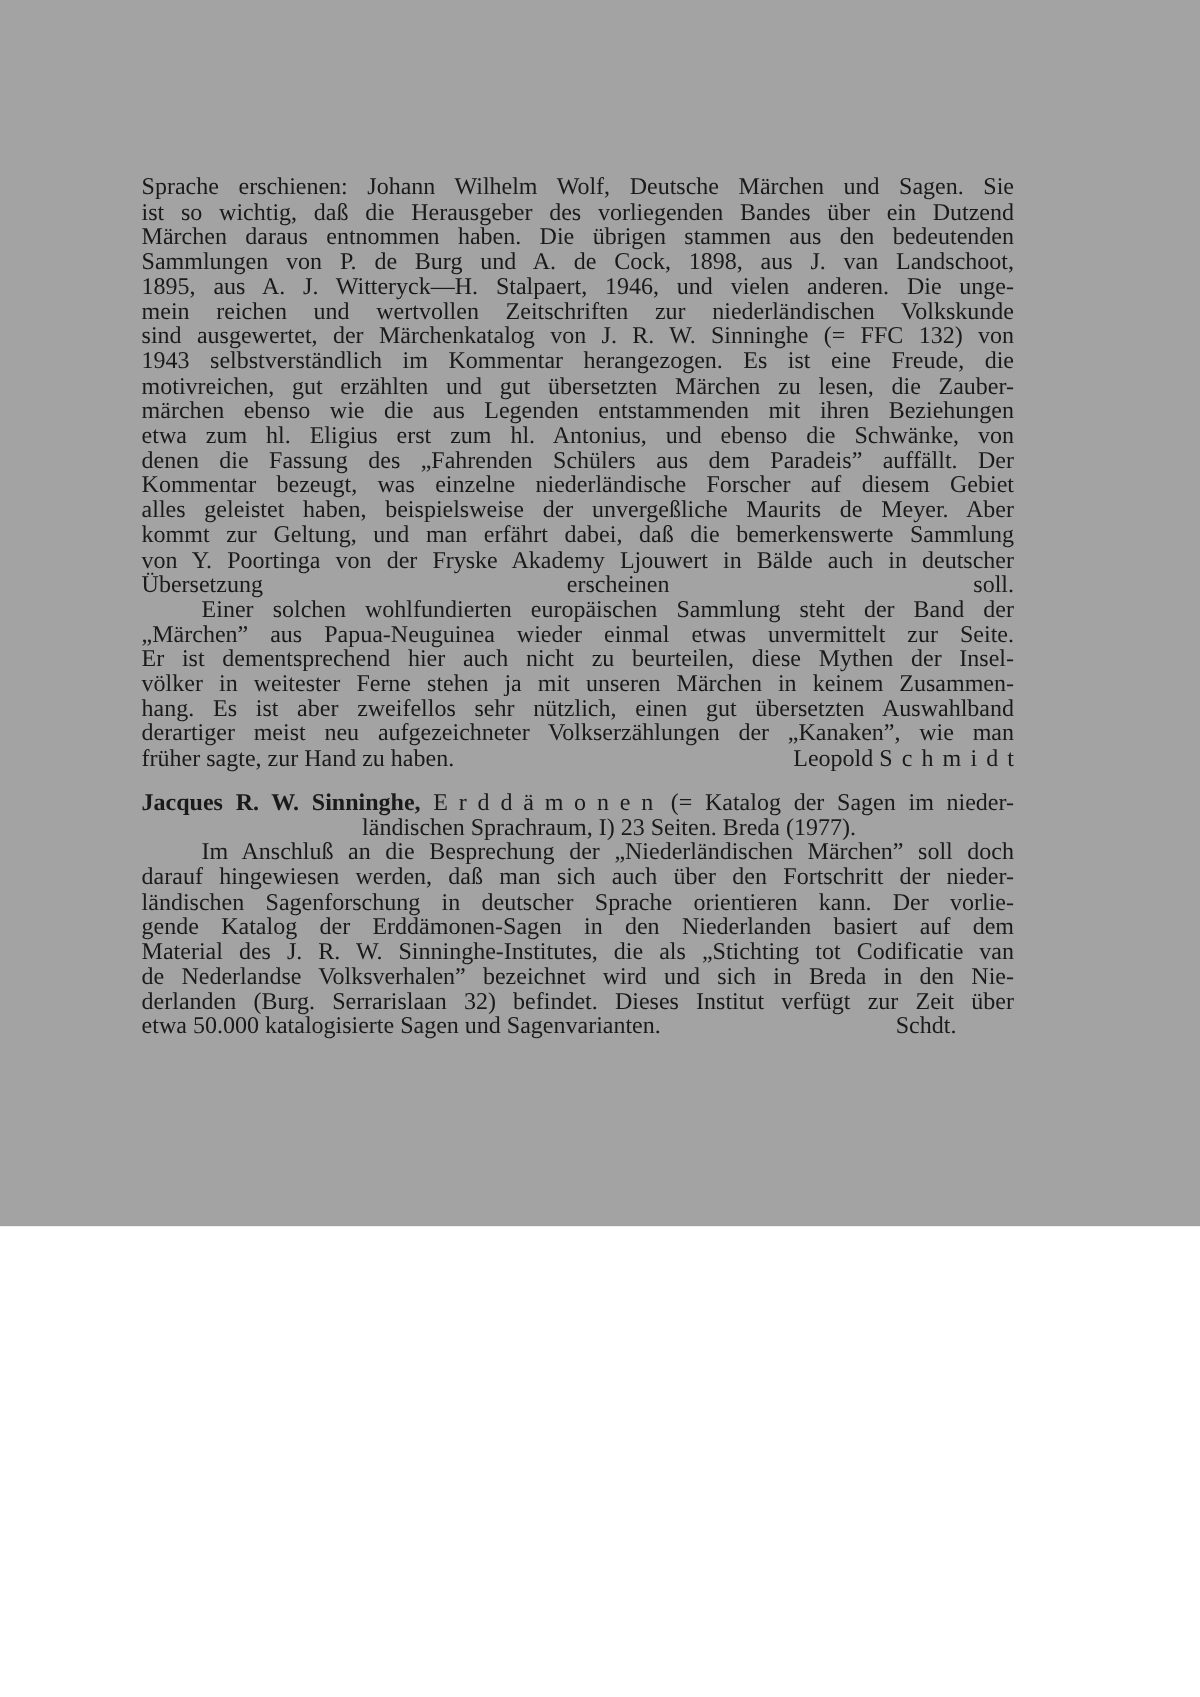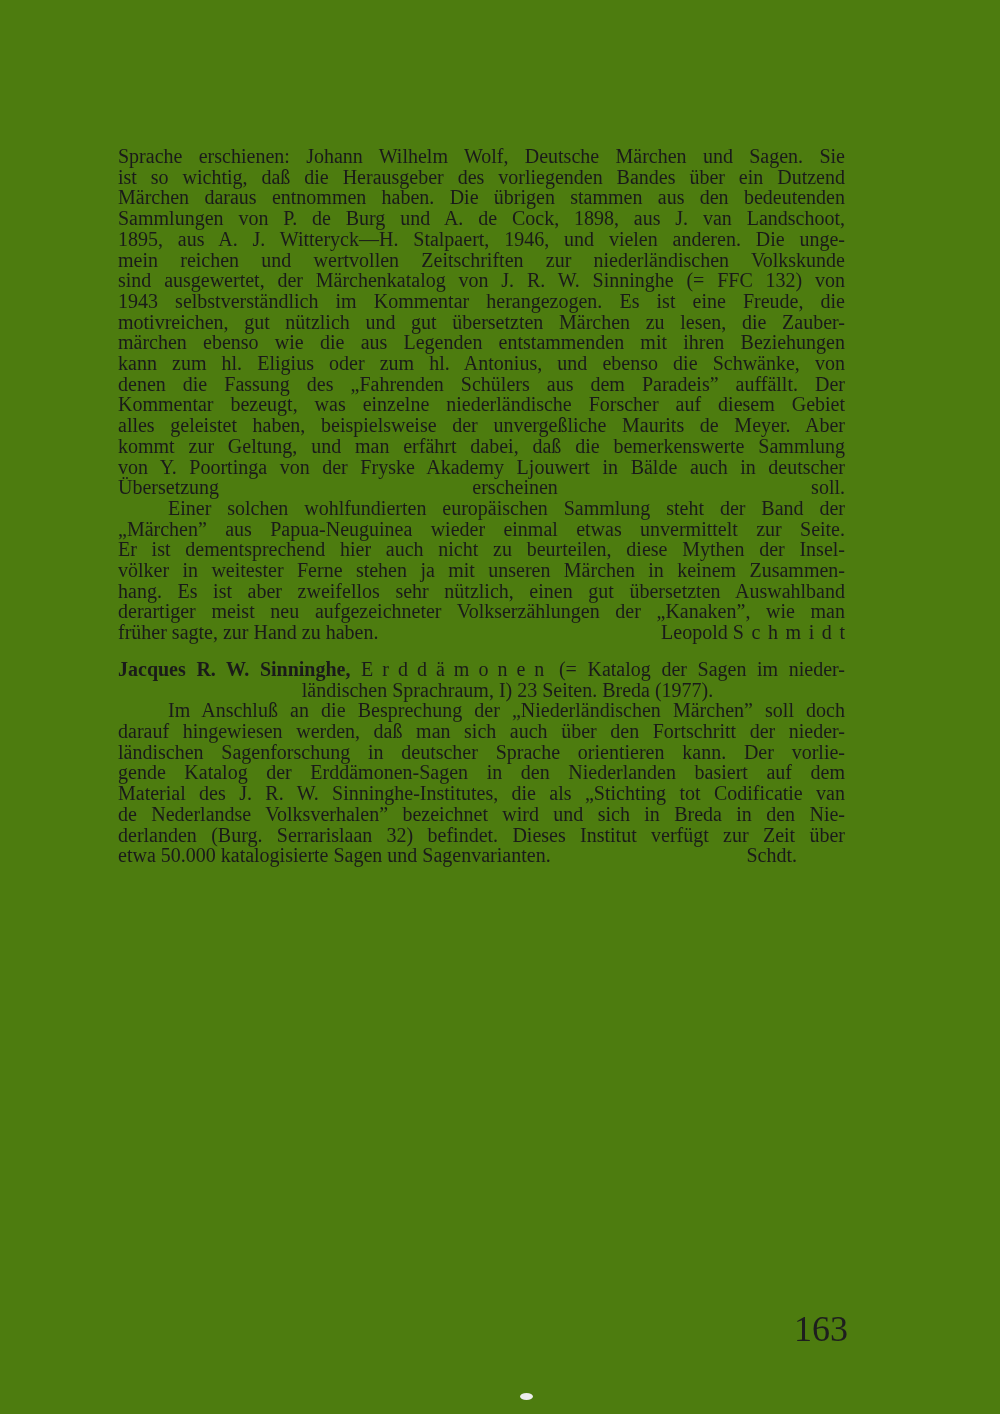--- a/index.html
+++ b/index.html
@@ -1,20 +1,20 @@
 <!DOCTYPE html>
 <html><head>
 <meta charset="utf-8">
 <style>
   html, body { margin: 0; padding: 0; background: #ffffff; }
   .page {
     position: relative;
     width: 1000px;
-    height: 1414px;
-    background: #4d7c0f;
+    height: 1022px;
+    background: #a3a3a3;
     font-family: "Liberation Serif", serif;
     color: #1a1a1a;
     overflow: hidden;
   }
   .content {
     position: absolute;
     left: 118px;
     top: 146px;
     width: 727px;
     font-size: 20px;
@@ -60,23 +60,23 @@
     <section>
       <div class="para">
           <div class="jl">Sprache erschienen: Johann Wilhelm Wolf, Deutsche Märchen und Sagen. Sie</div>
           <div class="jl">ist so wichtig, daß die Herausgeber des vorliegenden Bandes über ein Dutzend</div>
           <div class="jl">Märchen daraus entnommen haben. Die übrigen stammen aus den bedeutenden</div>
           <div class="jl">Sammlungen von P. de Burg und A. de Cock, 1898, aus J. van Landschoot,</div>
           <div class="jl">1895, aus A. J. Witteryck—H. Stalpaert, 1946, und vielen anderen. Die unge-</div>
           <div class="jl">mein reichen und wertvollen Zeitschriften zur niederländischen Volkskunde</div>
           <div class="jl">sind ausgewertet, der Märchenkatalog von J. R. W. Sinninghe (= FFC 132) von</div>
           <div class="jl">1943 selbstverständlich im Kommentar herangezogen. Es ist eine Freude, die</div>
-          <div class="jl">motivreichen, gut nützlich und gut übersetzten Märchen zu lesen, die Zauber-</div>
+          <div class="jl">motivreichen, gut erzählten und gut übersetzten Märchen zu lesen, die Zauber-</div>
           <div class="jl">märchen ebenso wie die aus Legenden entstammenden mit ihren Beziehungen</div>
-          <div class="jl">kann zum hl. Eligius oder zum hl. Antonius, und ebenso die Schwänke, von</div>
+          <div class="jl">etwa zum hl. Eligius erst zum hl. Antonius, und ebenso die Schwänke, von</div>
           <div class="jl">denen die Fassung des „Fahrenden Schülers aus dem Paradeis” auffällt. Der</div>
           <div class="jl">Kommentar bezeugt, was einzelne niederländische Forscher auf diesem Gebiet</div>
           <div class="jl">alles geleistet haben, beispielsweise der unvergeßliche Maurits de Meyer. Aber</div>
           <div class="jl">kommt zur Geltung, und man erfährt dabei, daß die bemerkenswerte Sammlung</div>
           <div class="jl">von Y. Poortinga von der Fryske Akademy Ljouwert in Bälde auch in deutscher</div>
           <div class="jl">Übersetzung erscheinen soll.</div>
         </div>
 
       <div class="para indent-first">
           <div class="jl">Einer solchen wohlfundierten europäischen Sammlung steht der Band der</div>

